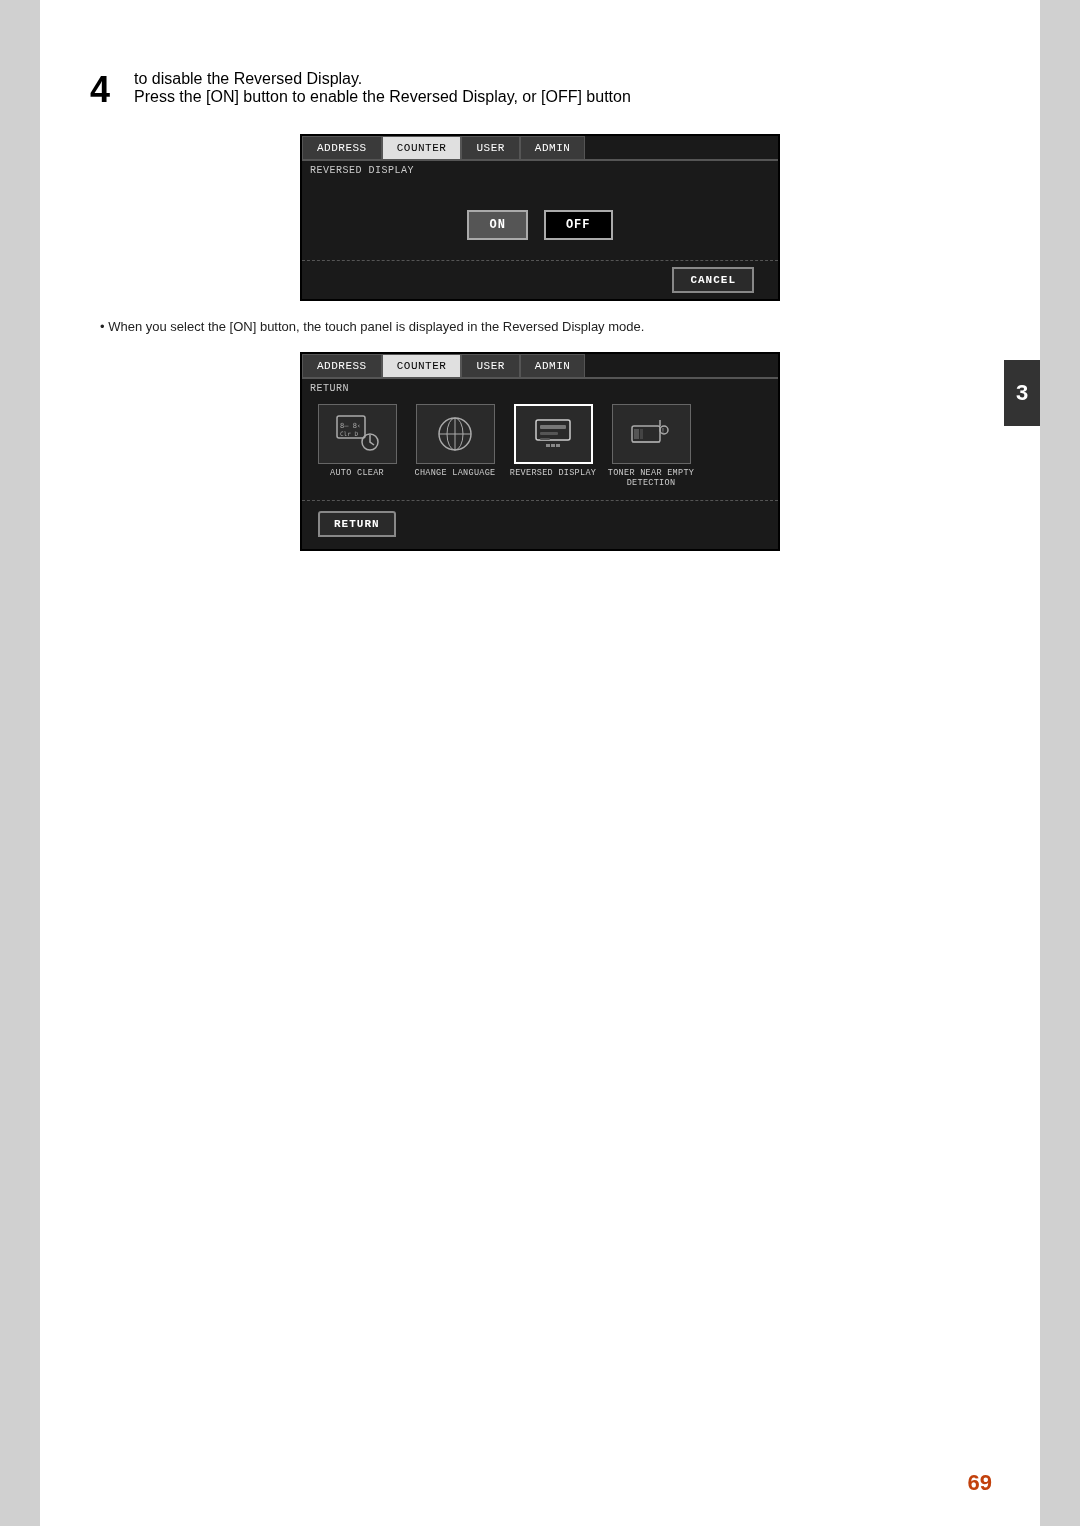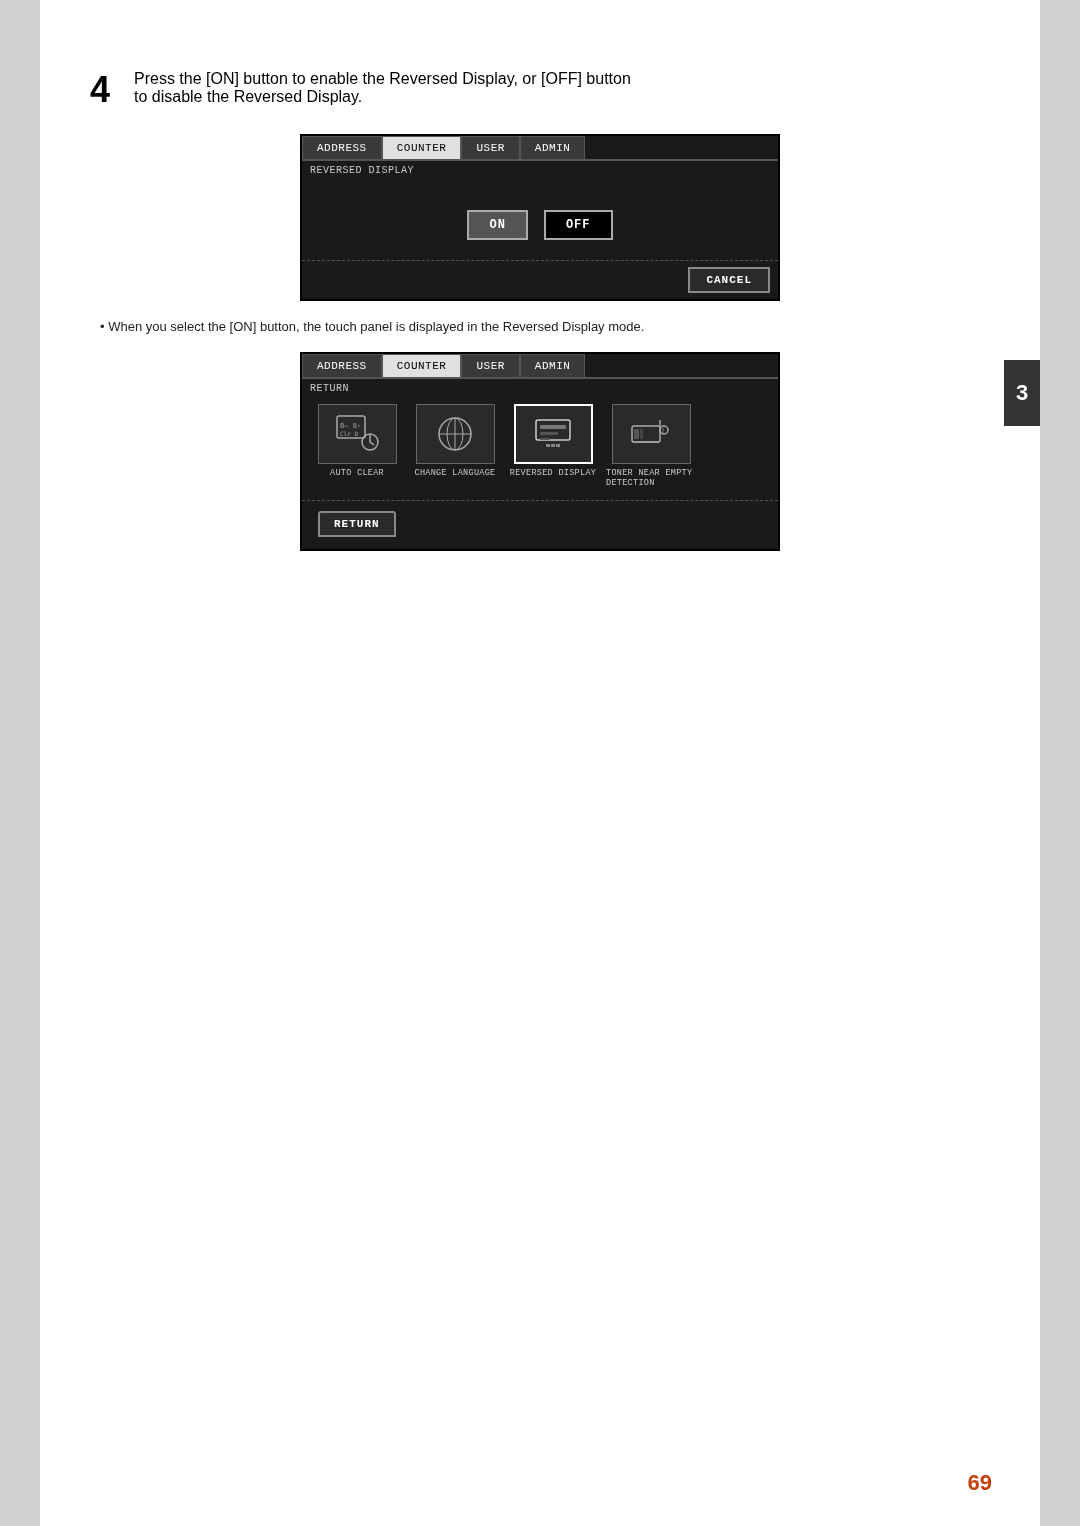--- a/index.html
+++ b/index.html
@@ -109,21 +109,21 @@
     }
 
     .ui-button.off-btn {
       background: #000;
       color: #fff;
       border: 2px solid #aaa;
     }
 
     .panel-footer {
       border-top: 1px dashed #555;
-      padding: 6px 8px;
+      padding: 6px 24px;
       display: flex;
       justify-content: flex-end;
     }
 
     .cancel-btn {
       padding: 5px 16px;
       font-size: 11px;
       font-weight: bold;
       font-family: 'Courier New', monospace;
       letter-spacing: 1px;
@@ -213,35 +213,35 @@
     }
 
     .reversed-selected {
       border: 2px solid #fff;
     }
 
     .grid-item-label {
       font-size: 8.5px;
       color: #ccc;
       font-family: 'Courier New', monospace;
-      text-align: left;
+      text-align: center;
       line-height: 1.2;
       letter-spacing: 0.3px;
     }
   </style>
 </head>
 <body>
 
 <div class="page-content">
 
   <div class="step-heading">
     <span class="step-number">4</span>
     <div>
+      <div>to disable the Reversed Display.</div>
       <div>Press the [ON] button to enable the Reversed Display, or [OFF] button</div>
-      <div>to disable the Reversed Display.</div>
     </div>
   </div>
 
   <div class="ui-panel">
     <div class="tab-bar">
       <div class="tab">ADDRESS</div>
       <div class="tab active">COUNTER</div>
       <div class="tab">USER</div>
       <div class="tab">ADMIN</div>
     </div>

